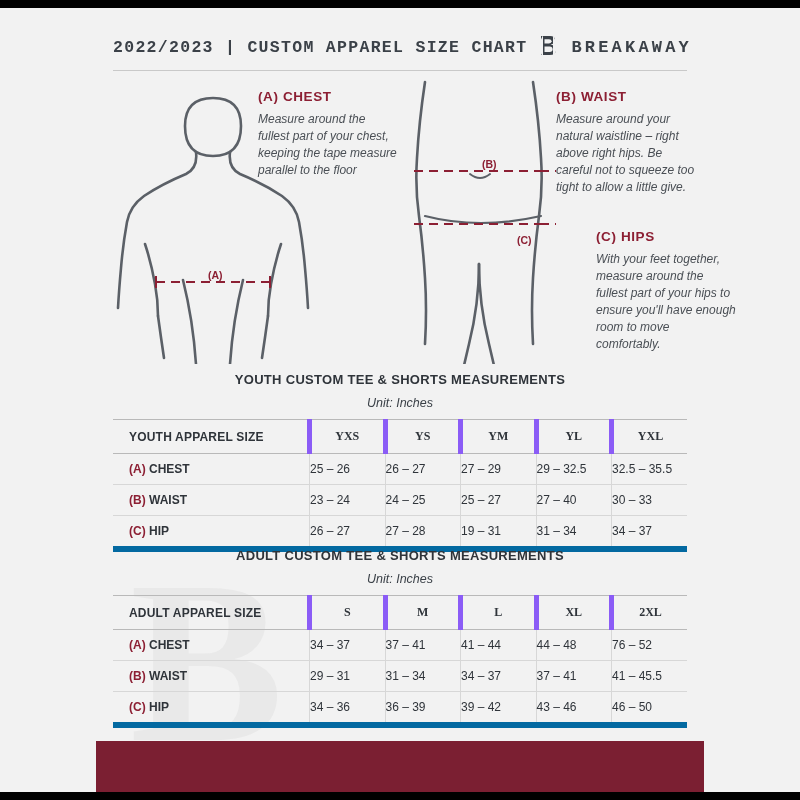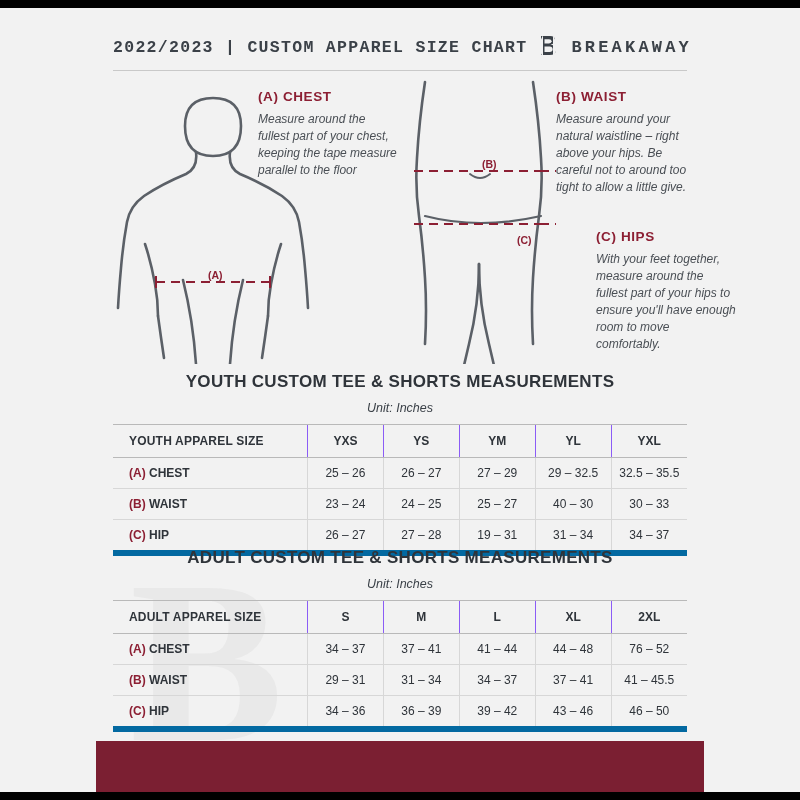--- a/index.html
+++ b/index.html
@@ -130,21 +130,21 @@
     position: absolute;
     left: 113px;
     width: 574px;
     z-index: 2;
   }
   .sec-youth { top: 364px; }
   .sec-adult { top: 540px; }
 
   .sec-title {
     text-align: center;
-    font-size: 17px;
+    font-size: 13px;
     font-weight: bold;
     letter-spacing: 0.3px;
     color: #2f343a;
   }
   .sec-unit {
     text-align: center;
     font-size: 12.5px;
     font-style: italic;
     color: #3b4148;
     margin-top: 9px;
@@ -167,32 +167,32 @@
   thead th.first {
     text-align: left;
     padding-left: 16px;
     width: 178px;
     letter-spacing: 0.2px;
   }
   tbody td {
     font-size: 12px;
     color: #2f343a;
     padding: 8px 0;
-    text-align: center;
+    text-align: left;
     border-bottom: 1px solid #d7d7d7;
     border-left: 1px solid #d7d7d7;
   }
   tbody tr:last-child td { border-bottom: 6px solid #0369a1; }
   tbody td.first {
     text-align: left;
     padding-left: 16px;
     font-weight: bold;
     border-left: none;
   }
-  thead th.col { border-left: 1px solid #8b5cf6; }
+  thead th.col { border-left: 5px solid #8b5cf6; font-family: Liberation Serif, serif; }
   .tag { color: #8c1f33; }
 
   
   .footer-bar {
     position: absolute;
     left: 96px;
     top: 733px;
     width: 608px;
     height: 51px;
     background: #7b1f32;
@@ -270,21 +270,21 @@
           <line x1="270" y1="202" x2="270" y2="214"></line>
         </g>
       </svg>
 
       <div class="note note-chest">
         <div class="note-title">(A) CHEST</div>
         <div class="note-body">Measure around the fullest part of your chest, keeping the tape measure parallel to the floor</div>
       </div>
       <div class="note note-waist">
         <div class="note-title">(B) WAIST</div>
-        <div class="note-body">Measure around your natural waistline – right above your hips. Be careful not to around too tight to allow a little give.</div>
+        <div class="note-body">Measure around your natural waistline – right above right hips. Be careful not to squeeze too tight to allow a little give.</div>
       </div>
       <div class="note note-hips">
         <div class="note-title">(C) HIPS</div>
         <div class="note-body">With your feet together, measure around the fullest part of your hips to ensure you'll have enough room to move comfortably.</div>
       </div>
 
       <div class="dim-label lbl-a">(A)</div>
       <div class="dim-label lbl-b">(B)</div>
       <div class="dim-label lbl-c">(C)</div>
     </div>
@@ -310,21 +310,21 @@
             <td>26 – 27</td>
             <td>27 – 29</td>
             <td>29 – 32.5</td>
             <td>32.5 – 35.5</td>
           </tr>
           <tr>
             <td class="first"><span class="tag">(B)</span> <span>WAIST</span></td>
             <td>23 – 24</td>
             <td>24 – 25</td>
             <td>25 – 27</td>
-            <td>40 – 30</td>
+            <td>27 – 40</td>
             <td>30 – 33</td>
           </tr>
           <tr>
             <td class="first"><span class="tag">(C)</span> <span>HIP</span></td>
             <td>26 – 27</td>
             <td>27 – 28</td>
             <td>19 – 31</td>
             <td>31 – 34</td>
             <td>34 – 37</td>
           </tr>

